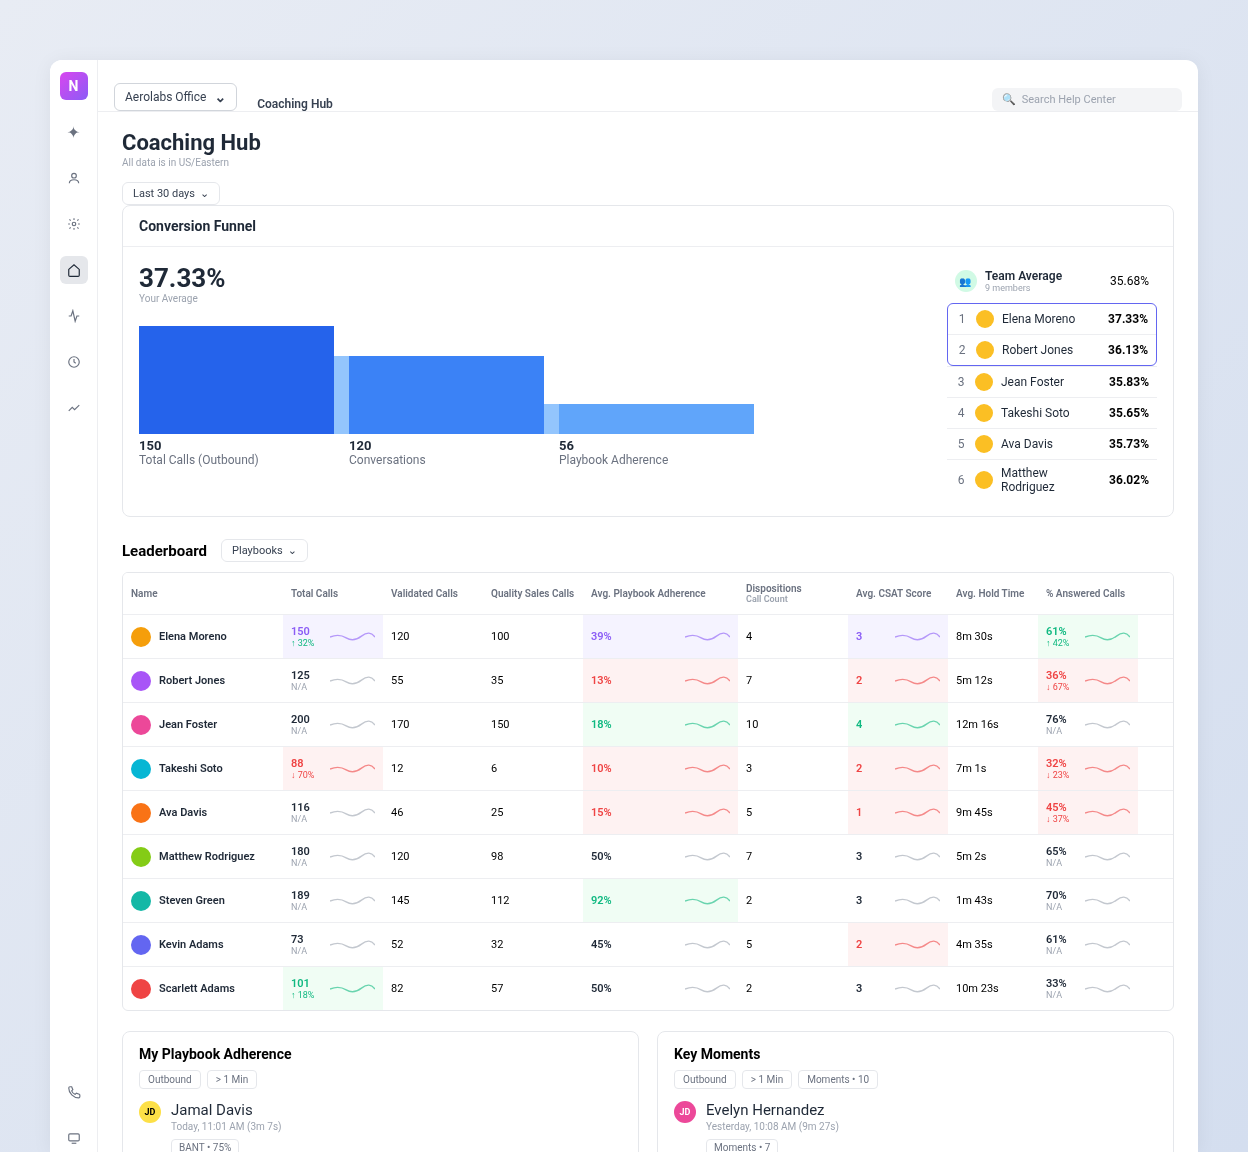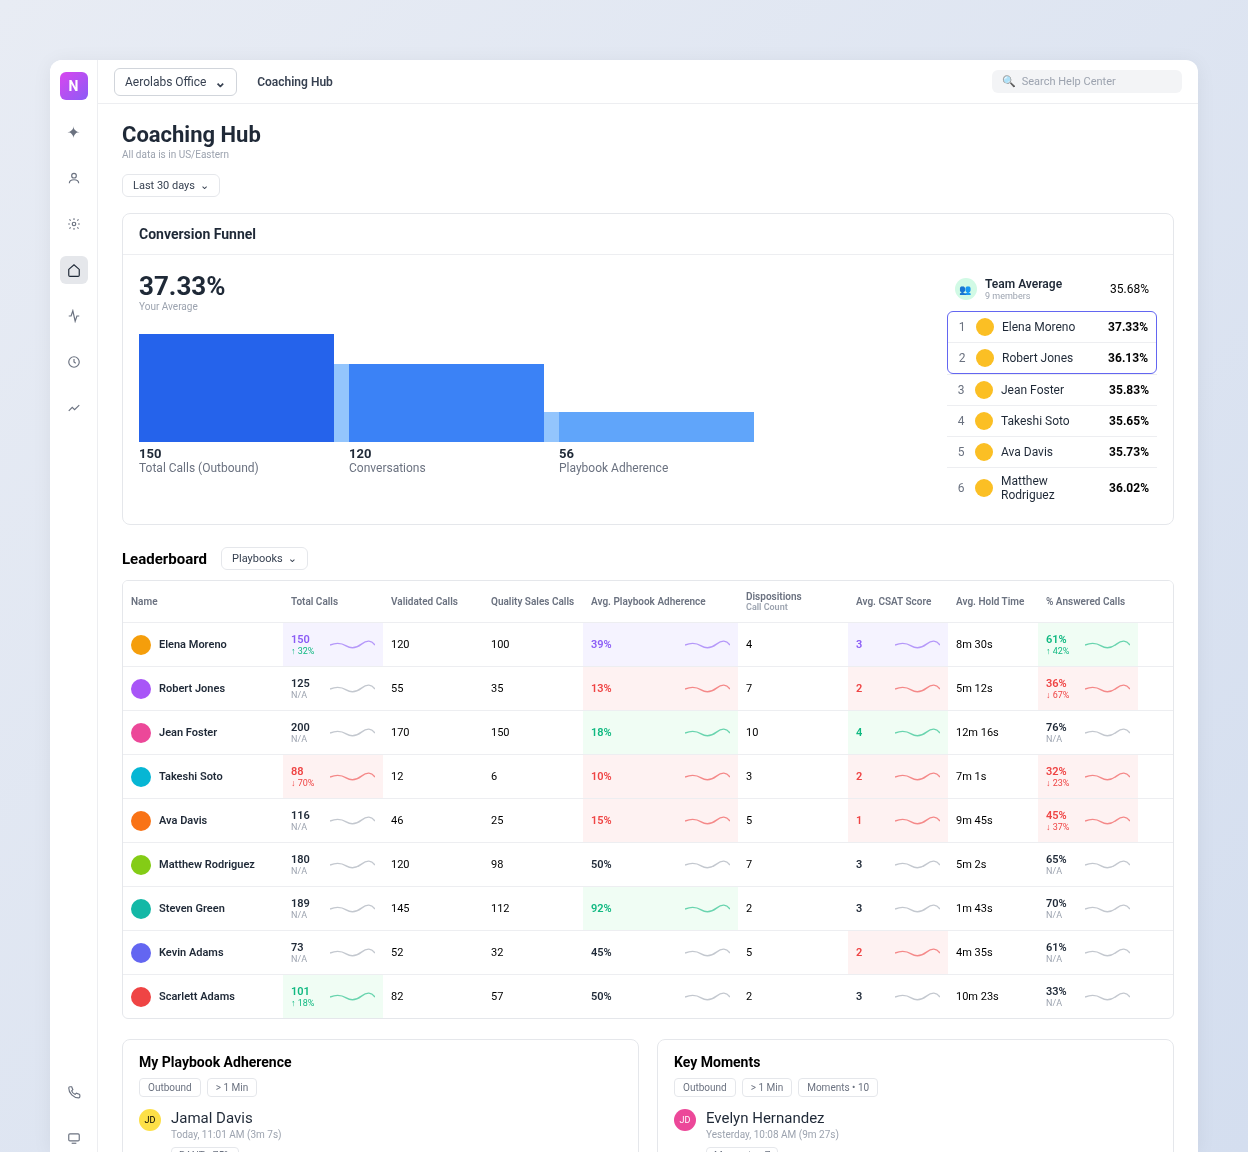--- a/index.html
+++ b/index.html
@@ -4,30 +4,30 @@
 <style>
 *{box-sizing:border-box;margin:0;padding:0;font-family:-apple-system,BlinkMacSystemFont,"Segoe UI",Roboto,sans-serif}
 body{background:linear-gradient(135deg,#e8ecf4 0%,#d4deef 100%);padding:60px 50px 0;min-height:1152px}
 .app{background:#fff;border-radius:12px 12px 0 0;display:flex;overflow:hidden;height:1092px;box-shadow:0 2px 20px rgba(0,0,0,.06)}
 .sidebar{width:48px;background:#fff;border-right:1px solid #edeef1;display:flex;flex-direction:column;align-items:center;padding-top:12px;gap:18px}
 .logo{width:28px;height:28px;border-radius:6px;background:linear-gradient(135deg,#d946ef,#8b5cf6);display:flex;align-items:center;justify-content:center;color:#fff;font-size:14px;font-weight:700}
 .sbicon{width:28px;height:28px;display:flex;align-items:center;justify-content:center;color:#6b7280;border-radius:6px;cursor:pointer}
 .sbicon.active{background:#e5e7eb;color:#1f2937}
 .sidebar .spacer{flex:1}
 .main{flex:1;display:flex;flex-direction:column;overflow:hidden}
-.topbar{height:44px;border-bottom:1px solid #edeef1;display:flex;align-items:center;padding:0 16px;gap:20px}
+.topbar{height:52px;border-bottom:1px solid #edeef1;display:flex;align-items:flex-end;padding:0 16px;gap:20px}
 .wsselect{border:1px solid #d1d5db;border-radius:6px;padding:5px 10px;display:flex;align-items:center;gap:8px;font-size:12px;color:#374151;cursor:pointer}
 .wsselect .chev{font-weight:700;font-size:14px}
 .bc{font-size:12px;color:#374151;font-weight:600}
 .search{margin-left:auto;background:#f3f4f6;border-radius:6px;padding:5px 10px;display:flex;align-items:center;gap:6px;font-size:11px;color:#9ca3af;width:190px}
 .content{flex:1;padding:18px 24px;overflow-y:auto}
 h1{font-size:22px;font-weight:700;color:#1f2937}
 .subtitle{font-size:10px;color:#9ca3af;margin-top:2px}
 .pill{border:1px solid #e5e7eb;border-radius:6px;padding:4px 10px;font-size:11px;color:#374151;display:inline-flex;align-items:center;gap:5px;cursor:pointer;margin-top:14px}
-.card{border:1px solid #e5e7eb;border-radius:8px;margin-top:16px;background:#fff}
+.card{border:1px solid #e5e7eb;border-radius:8px;background:#fff}
 .cardhdr{padding:12px 16px;border-bottom:1px solid #edeef1;font-size:14px;font-weight:700;color:#1f2937}
 .funnel{display:flex;padding:16px}
 .funleft{flex:1}
 .bignum{font-size:26px;font-weight:700;color:#1f2937}
 .bignumlbl{font-size:10px;color:#9ca3af}
 .bars{display:flex;align-items:flex-end;height:120px;margin-top:10px}
 .bar{position:relative}
 .bar .rect{background:#2563eb}
 .bar.b1 .rect{width:195px;height:108px}
 .bar.b2 .rect{width:195px;height:78px;background:#3b82f6}
@@ -80,21 +80,21 @@
 .valsub{font-size:9px;color:#9ca3af}
 .valsub.up{color:#10b981}
 .valsub.dn{color:#ef4444}
 .spark{width:45px;height:16px;margin-left:auto;opacity:.6}
 .twocol{display:flex;gap:18px;margin-top:20px}
 .panel{flex:1;border:1px solid #e5e7eb;border-radius:8px;padding:14px 16px}
 .panel h3{font-size:14px;font-weight:700;margin-bottom:8px}
 .chips{display:flex;gap:6px;margin-bottom:12px}
 .chip{font-size:10px;color:#6b7280;padding:3px 8px;border:1px solid #e5e7eb;border-radius:4px}
 .entry{display:flex;gap:10px;margin-bottom:14px}
-.entry .eic{width:22px;height:22px;border-radius:50%;background:#fde047;display:flex;align-items:center;justify-content:center;font-size:9px;font-weight:400;flex-shrink:0}
+.entry .eic{width:22px;height:22px;border-radius:50%;background:#fde047;display:flex;align-items:center;justify-content:center;font-size:9px;font-weight:700;flex-shrink:0}
 .entry .eic.pink{background:#ec4899;color:#fff}
 .entry .et .enm{font-size:15px;font-weight:400;color:#1f2937}
 .entry .et .etm{font-size:10px;color:#9ca3af;margin:2px 0 4px}
 .entry .et .etag{display:inline-block;font-size:10px;color:#6b7280;padding:2px 7px;border:1px solid #e5e7eb;border-radius:4px}
 svg{display:block}
 </style>
 </head>
 <body>
 
 <div class="app">

